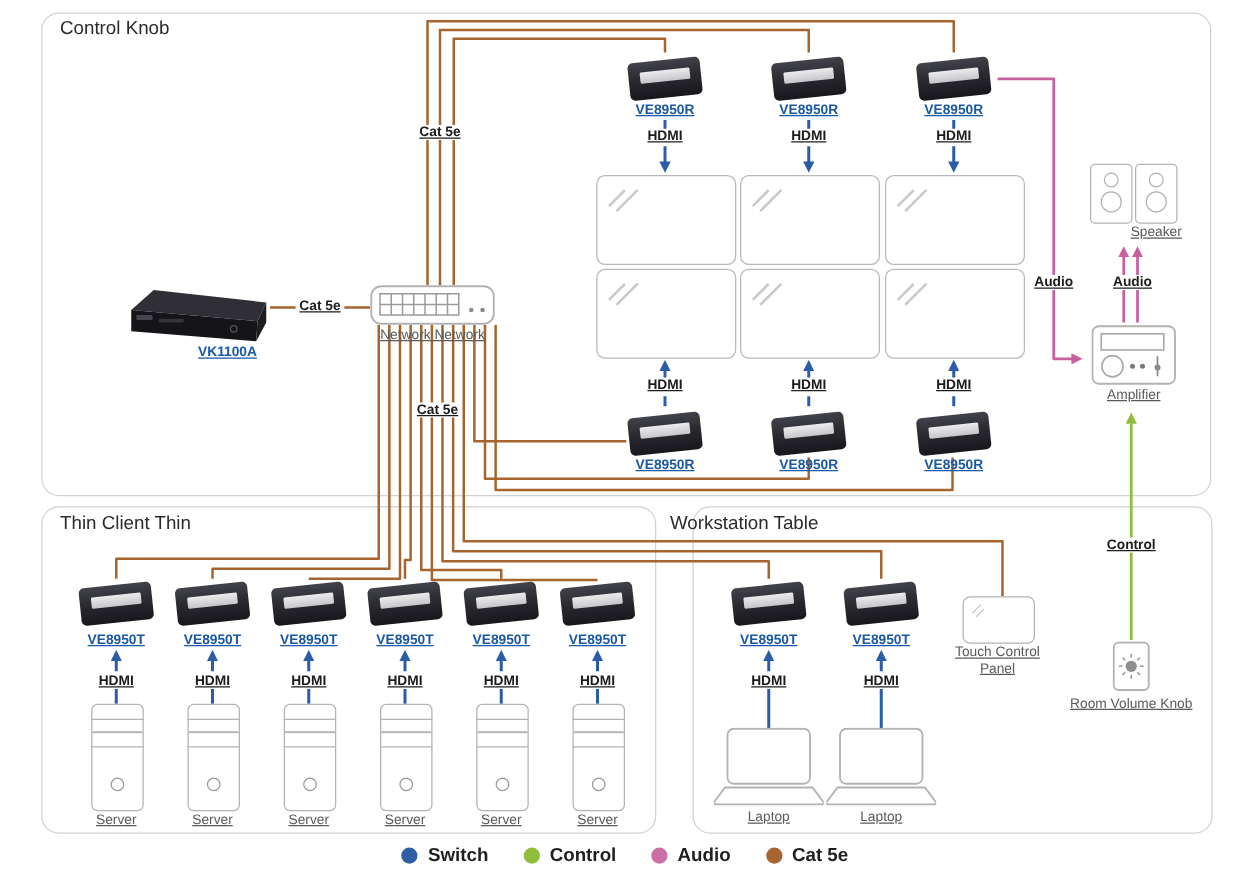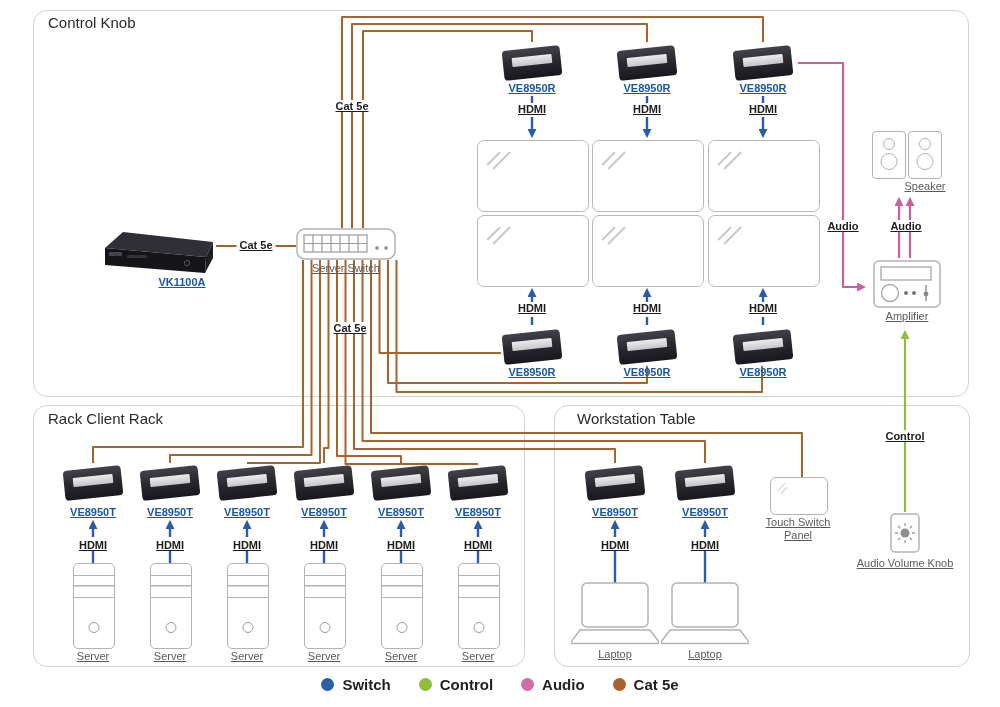--- a/index.html
+++ b/index.html
@@ -60,22 +60,22 @@
 </style>
 </head>
 <body>
 
 <div class="canvas">
 
   <div class="panel" style="left:33px;top:10px;width:934px;height:385px;"></div>
   <div class="panel" style="left:33px;top:405px;width:490px;height:260px;"></div>
   <div class="panel" style="left:554px;top:405px;width:414px;height:260px;"></div>
   <div class="panel-title" style="left:48px;top:14px;">Control Knob</div>
-  <div class="panel-title" style="left:48px;top:410px;">Rack Client Rack</div>
-  <div class="panel-title" style="left:577px;top:410px;text-align:right;">Workstation Table</div>
+  <div class="panel-title" style="left:48px;top:410px;">Thin Client Thin</div>
+  <div class="panel-title" style="left:536px;top:410px;text-align:right;">Workstation Table</div>
 
   <svg class="wires" width="1000" height="707" viewBox="0 0 1000 707">
     <defs>
       <marker id="ab" viewBox="0 0 10 10" markerWidth="9" markerHeight="9" refX="1" refY="5" orient="auto" markerUnits="userSpaceOnUse">
           <path d="M0,0 L10,5 L0,10 Z" fill="#2A5CA8"></path>
         </marker>
       <marker id="ap" viewBox="0 0 10 10" markerWidth="9" markerHeight="9" refX="1" refY="5" orient="auto" markerUnits="userSpaceOnUse">
           <path d="M0,0 L10,5 L0,10 Z" fill="#C9609E"></path>
         </marker>
       <marker id="ag" viewBox="0 0 10 10" markerWidth="9" markerHeight="9" refX="1" refY="5" orient="auto" markerUnits="userSpaceOnUse">
@@ -158,21 +158,21 @@
 
   <div class="dev" style="left:296px;top:228px;">
     <svg width="100" height="32">
       <rect x="1" y="1" width="98" height="30" rx="8" fill="#fff" stroke="#b3b3b3" stroke-width="1.5"></rect>
       <rect x="8" y="7" width="63" height="17" fill="none" stroke="#9a9a9a" stroke-width="1.2"></rect>
       <path d="M17,7 V24 M26,7 V24 M35,7 V24 M44,7 V24 M53,7 V24 M62,7 V24 M8,15.5 H71" stroke="#9a9a9a" stroke-width="1.2"></path>
       <circle cx="81" cy="20" r="1.8" fill="#8a8a8a"></circle>
         <circle cx="90" cy="20" r="1.8" fill="#8a8a8a"></circle>
     </svg>
   </div>
-  <div class="lbl gray" style="left:346px;top:262px;">Server Switch</div>
+  <div class="lbl gray" style="left:346px;top:262px;">Network Network</div>
 
   <div class="ext" style="left:501px;top:44px;"></div>
   <div class="ext" style="left:616px;top:44px;"></div>
   <div class="ext" style="left:732px;top:44px;"></div>
   <div class="lbl devname" style="left:532px;top:82px;">VE8950R</div>
   <div class="lbl devname" style="left:647px;top:82px;">VE8950R</div>
   <div class="lbl devname" style="left:763px;top:82px;">VE8950R</div>
   <div class="lbl wire" style="left:532px;top:103px;">HDMI</div>
   <div class="lbl wire" style="left:647px;top:103px;">HDMI</div>
   <div class="lbl wire" style="left:763px;top:103px;">HDMI</div>
@@ -264,32 +264,32 @@
   <div class="dev" style="left:661px;top:582px;">
     <svg width="88" height="63">
       <rect x="11" y="1" width="66" height="44" rx="5" fill="#fff" stroke="#b3b3b3" stroke-width="1.5"></rect>
       <path d="M9,48 H79 L88,60 Q88,61.5 86,61.5 H2 Q0,61.5 0,60 Z" fill="#fff" stroke="#b3b3b3" stroke-width="1.5"></path>
     </svg>
   </div>
   <div class="lbl gray" style="left:615px;top:648px;">Laptop</div>
   <div class="lbl gray" style="left:705px;top:648px;">Laptop</div>
 
   <div class="touch" style="left:770px;top:477px;"></div>
-  <div class="lbl gray wrap" style="left:798px;top:516px;">Touch Switch Panel</div>
+  <div class="lbl gray wrap" style="left:798px;top:516px;">Touch Control Panel</div>
 
   <div class="dev" style="left:890px;top:513px;">
     <svg width="30" height="40">
       <rect x="1" y="1" width="28" height="38" rx="4" fill="#fff" stroke="#b3b3b3" stroke-width="1.5"></rect>
       <circle cx="15" cy="20" r="4.5" fill="#8f8f8f"></circle>
       <g stroke="#9a9a9a" stroke-width="1.3">
         <path d="M15,10 V13 M15,27 V30 M5,20 H8 M22,20 H25 M8,13 L10.2,15.2 M19.8,24.8 L22,27 M22,13 L19.8,15.2 M10.2,24.8 L8,27"></path>
       </g>
     </svg>
   </div>
-  <div class="lbl gray" style="left:905px;top:557px;">Audio Volume Knob</div>
+  <div class="lbl gray" style="left:905px;top:557px;">Room Volume Knob</div>
 
   <div class="legend">
     <span class="item">
         <span class="dot video"></span>
         <span>Switch</span>
       </span>
     <span class="item">
         <span class="dot ctrl"></span>
         <span>Control</span>
       </span>

